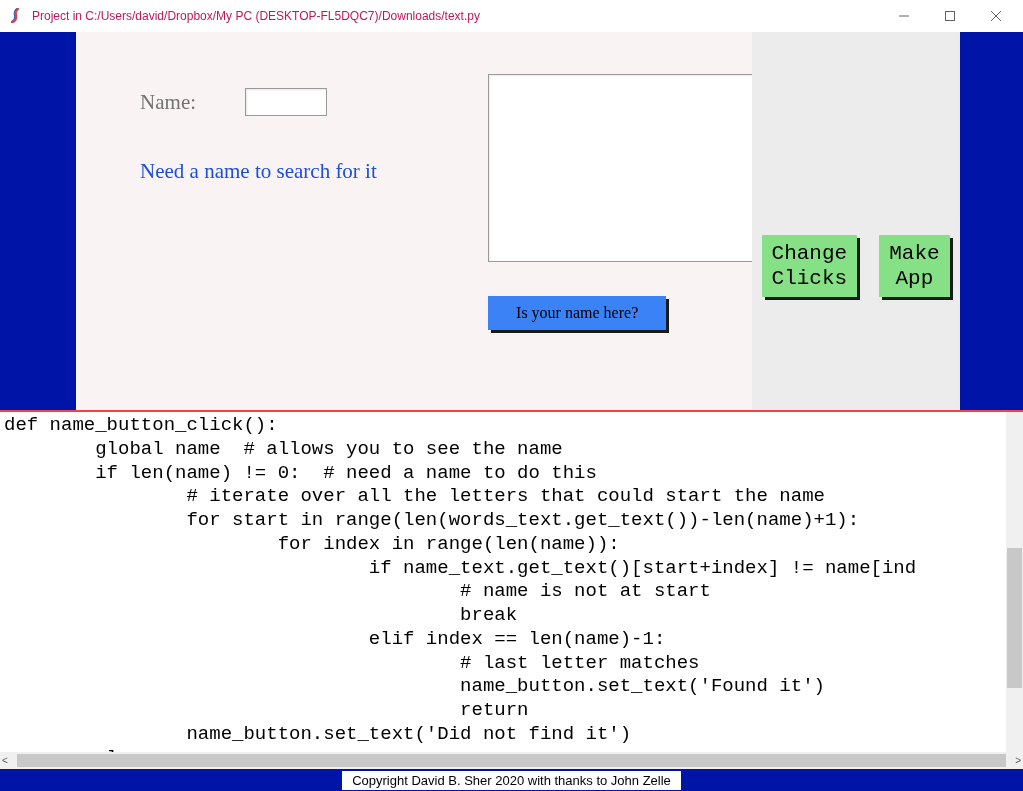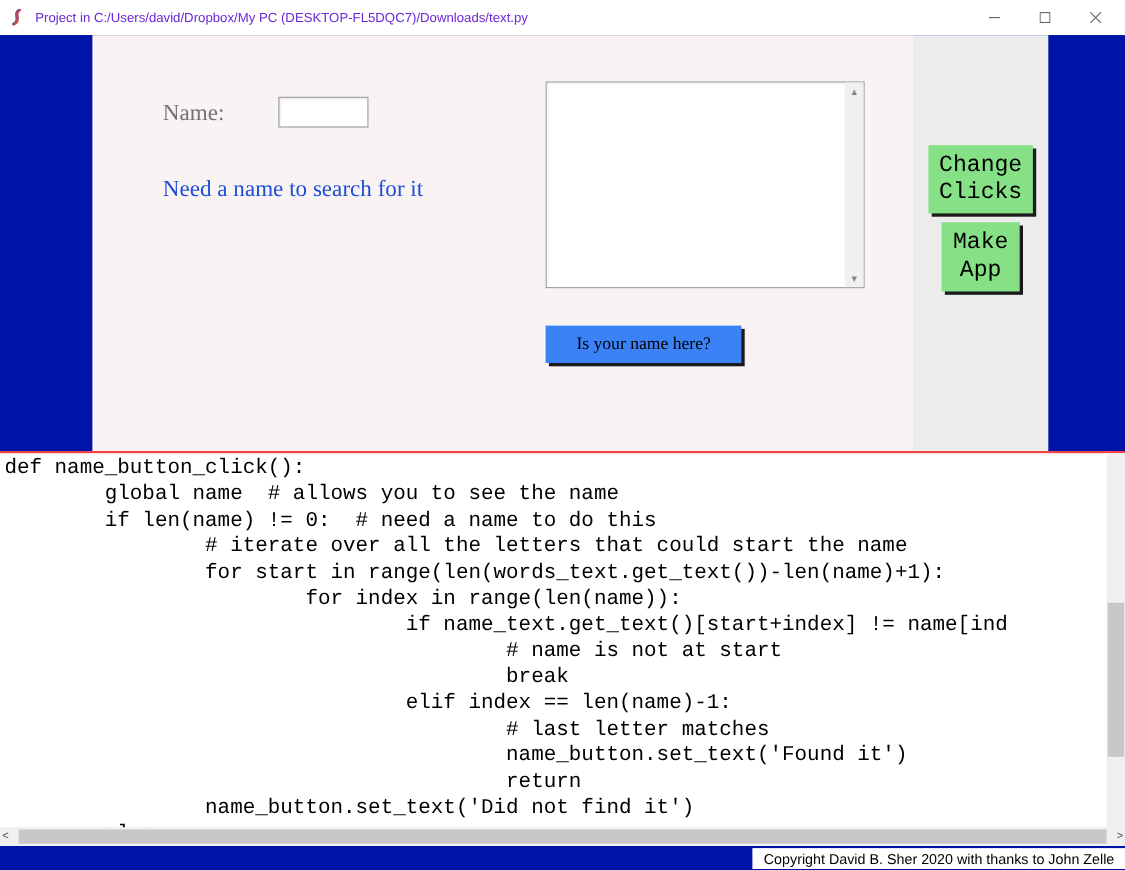--- a/index.html
+++ b/index.html
@@ -14,21 +14,21 @@
     display: flex;
     flex-direction: column;
   }
   .titlebar {
     height: 32px;
     background: #ffffff;
     display: flex;
     align-items: center;
     padding: 0 4px 0 8px;
     font-size: 12px;
-    color: #6d28d9;
+    color: #be185d;
     font-family: "Segoe UI", Arial, sans-serif;
   }
   .titlebar .tk-icon {
     width: 16px;
     height: 16px;
     margin-right: 8px;
     display: flex;
     align-items: center;
     justify-content: center;
   }
@@ -65,23 +65,23 @@
     background: #faf3f3;
     width: 746px;
     position: relative;
   }
   .gray-panel {
     background: #ececec;
     flex: 1;
     position: relative;
     padding: 100px 10px 10px 10px;
     display: flex;
-    flex-direction: column;
-    align-items: center;
-    gap: 8px;
+    flex-direction: row;
+    align-items: center;
+    gap: 22px;
   }
   .blue-right { width: 70px; background: #0014a8; }
   .name-label {
     position: absolute;
     left: 64px;
     top: 58px;
     font-family: "Times New Roman", serif;
     font-size: 21px;
     color: #737373;
   }
@@ -206,21 +206,21 @@
     right: 17px;
     top: 2px;
     bottom: 2px;
     background: #c8c8c8;
   }
   .footer {
     height: 22px;
     background: #0014a8;
     display: flex;
     align-items: center;
-    justify-content: flex-end;
+    justify-content: center;
   }
   .footer-inner {
     background: #fff;
     padding: 2px 10px;
     font-size: 13px;
     font-family: Arial, sans-serif;
   }
 </style>
 </head>
 <body>

